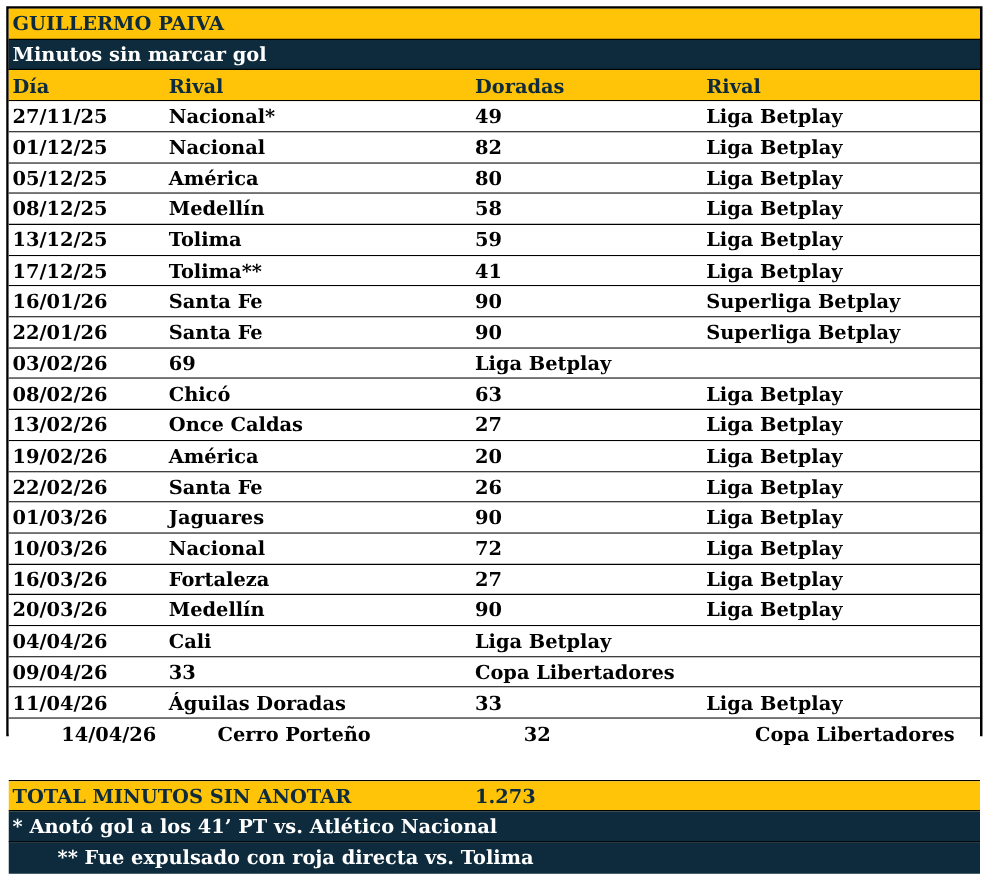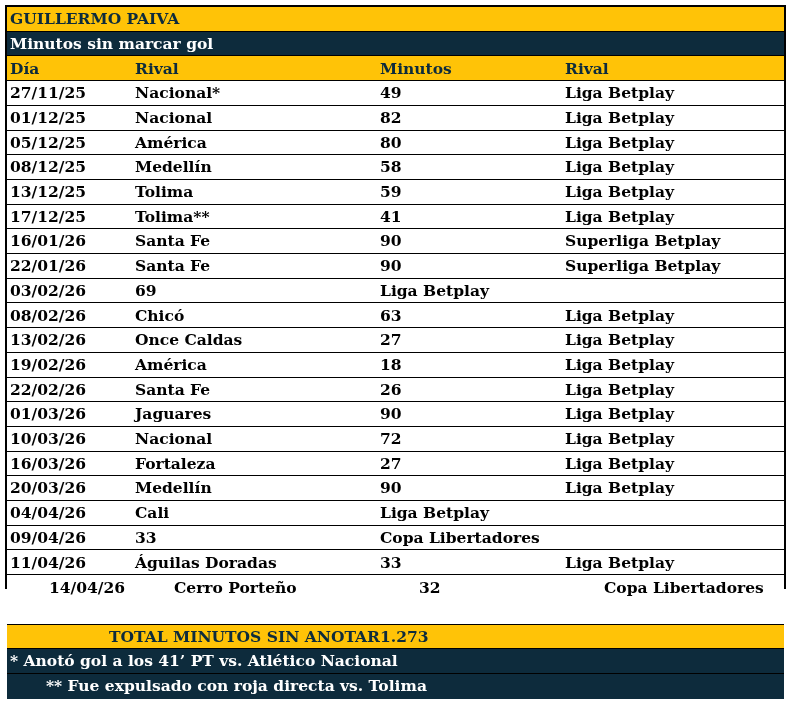--- a/index.html
+++ b/index.html
@@ -39,41 +39,41 @@
     white-space: nowrap;
     overflow: hidden;
   }
   .row:last-child { border-bottom: none; padding-left: 39px; }
   .band { display: block; line-height: 23.7px; padding-left: 3px; }
   .gold { background: var(--gold); color: var(--navy); }
   .navy { background: var(--navy); color: var(--text_light); }
   .data-row { background: var(--row_bg); color: var(--text_dark); }
   .c1 { padding-left: 3px; }
   .spacer-row { background: var(--row_bg); }
-  .total-label { grid-column: 1 / 3; padding-left: 3px; text-align: right; }
+  .total-label { grid-column: 1 / 3; padding-left: 3px; }
   .total-value { grid-column: 3 / 4; }
   .cell { display: block; }
 </style>
 </head>
 <body>
 
 <div class="sheet">
 
   <div class="row band gold">
     <span class="cell">GUILLERMO PAIVA</span>
   </div>
 
   <div class="row band navy">
     <span class="cell">Minutos sin marcar gol</span>
   </div>
 
   <div class="row gold">
     <span class="cell c1">Día</span>
     <span class="cell">Rival</span>
-    <span class="cell">Minutos</span>
+    <span class="cell">Doradas</span>
     <span class="cell">Rival</span>
   </div>
 
   <div id="rows-container" style="display:contents">
   <div class="row data-row">
     <span class="cell c1">27/11/25</span>
     <span class="cell">Nacional*</span>
     <span class="cell">49</span>
     <span class="cell">Liga Betplay</span>
   </div>
@@ -143,21 +143,21 @@
   <div class="row data-row">
     <span class="cell c1">13/02/26</span>
     <span class="cell">Once Caldas</span>
     <span class="cell">27</span>
     <span class="cell">Liga Betplay</span>
   </div>
 
   <div class="row data-row">
     <span class="cell c1">19/02/26</span>
     <span class="cell">América</span>
-    <span class="cell">18</span>
+    <span class="cell">20</span>
     <span class="cell">Liga Betplay</span>
   </div>
 
   <div class="row data-row">
     <span class="cell c1">22/02/26</span>
     <span class="cell">Santa Fe</span>
     <span class="cell">26</span>
     <span class="cell">Liga Betplay</span>
   </div>
 

